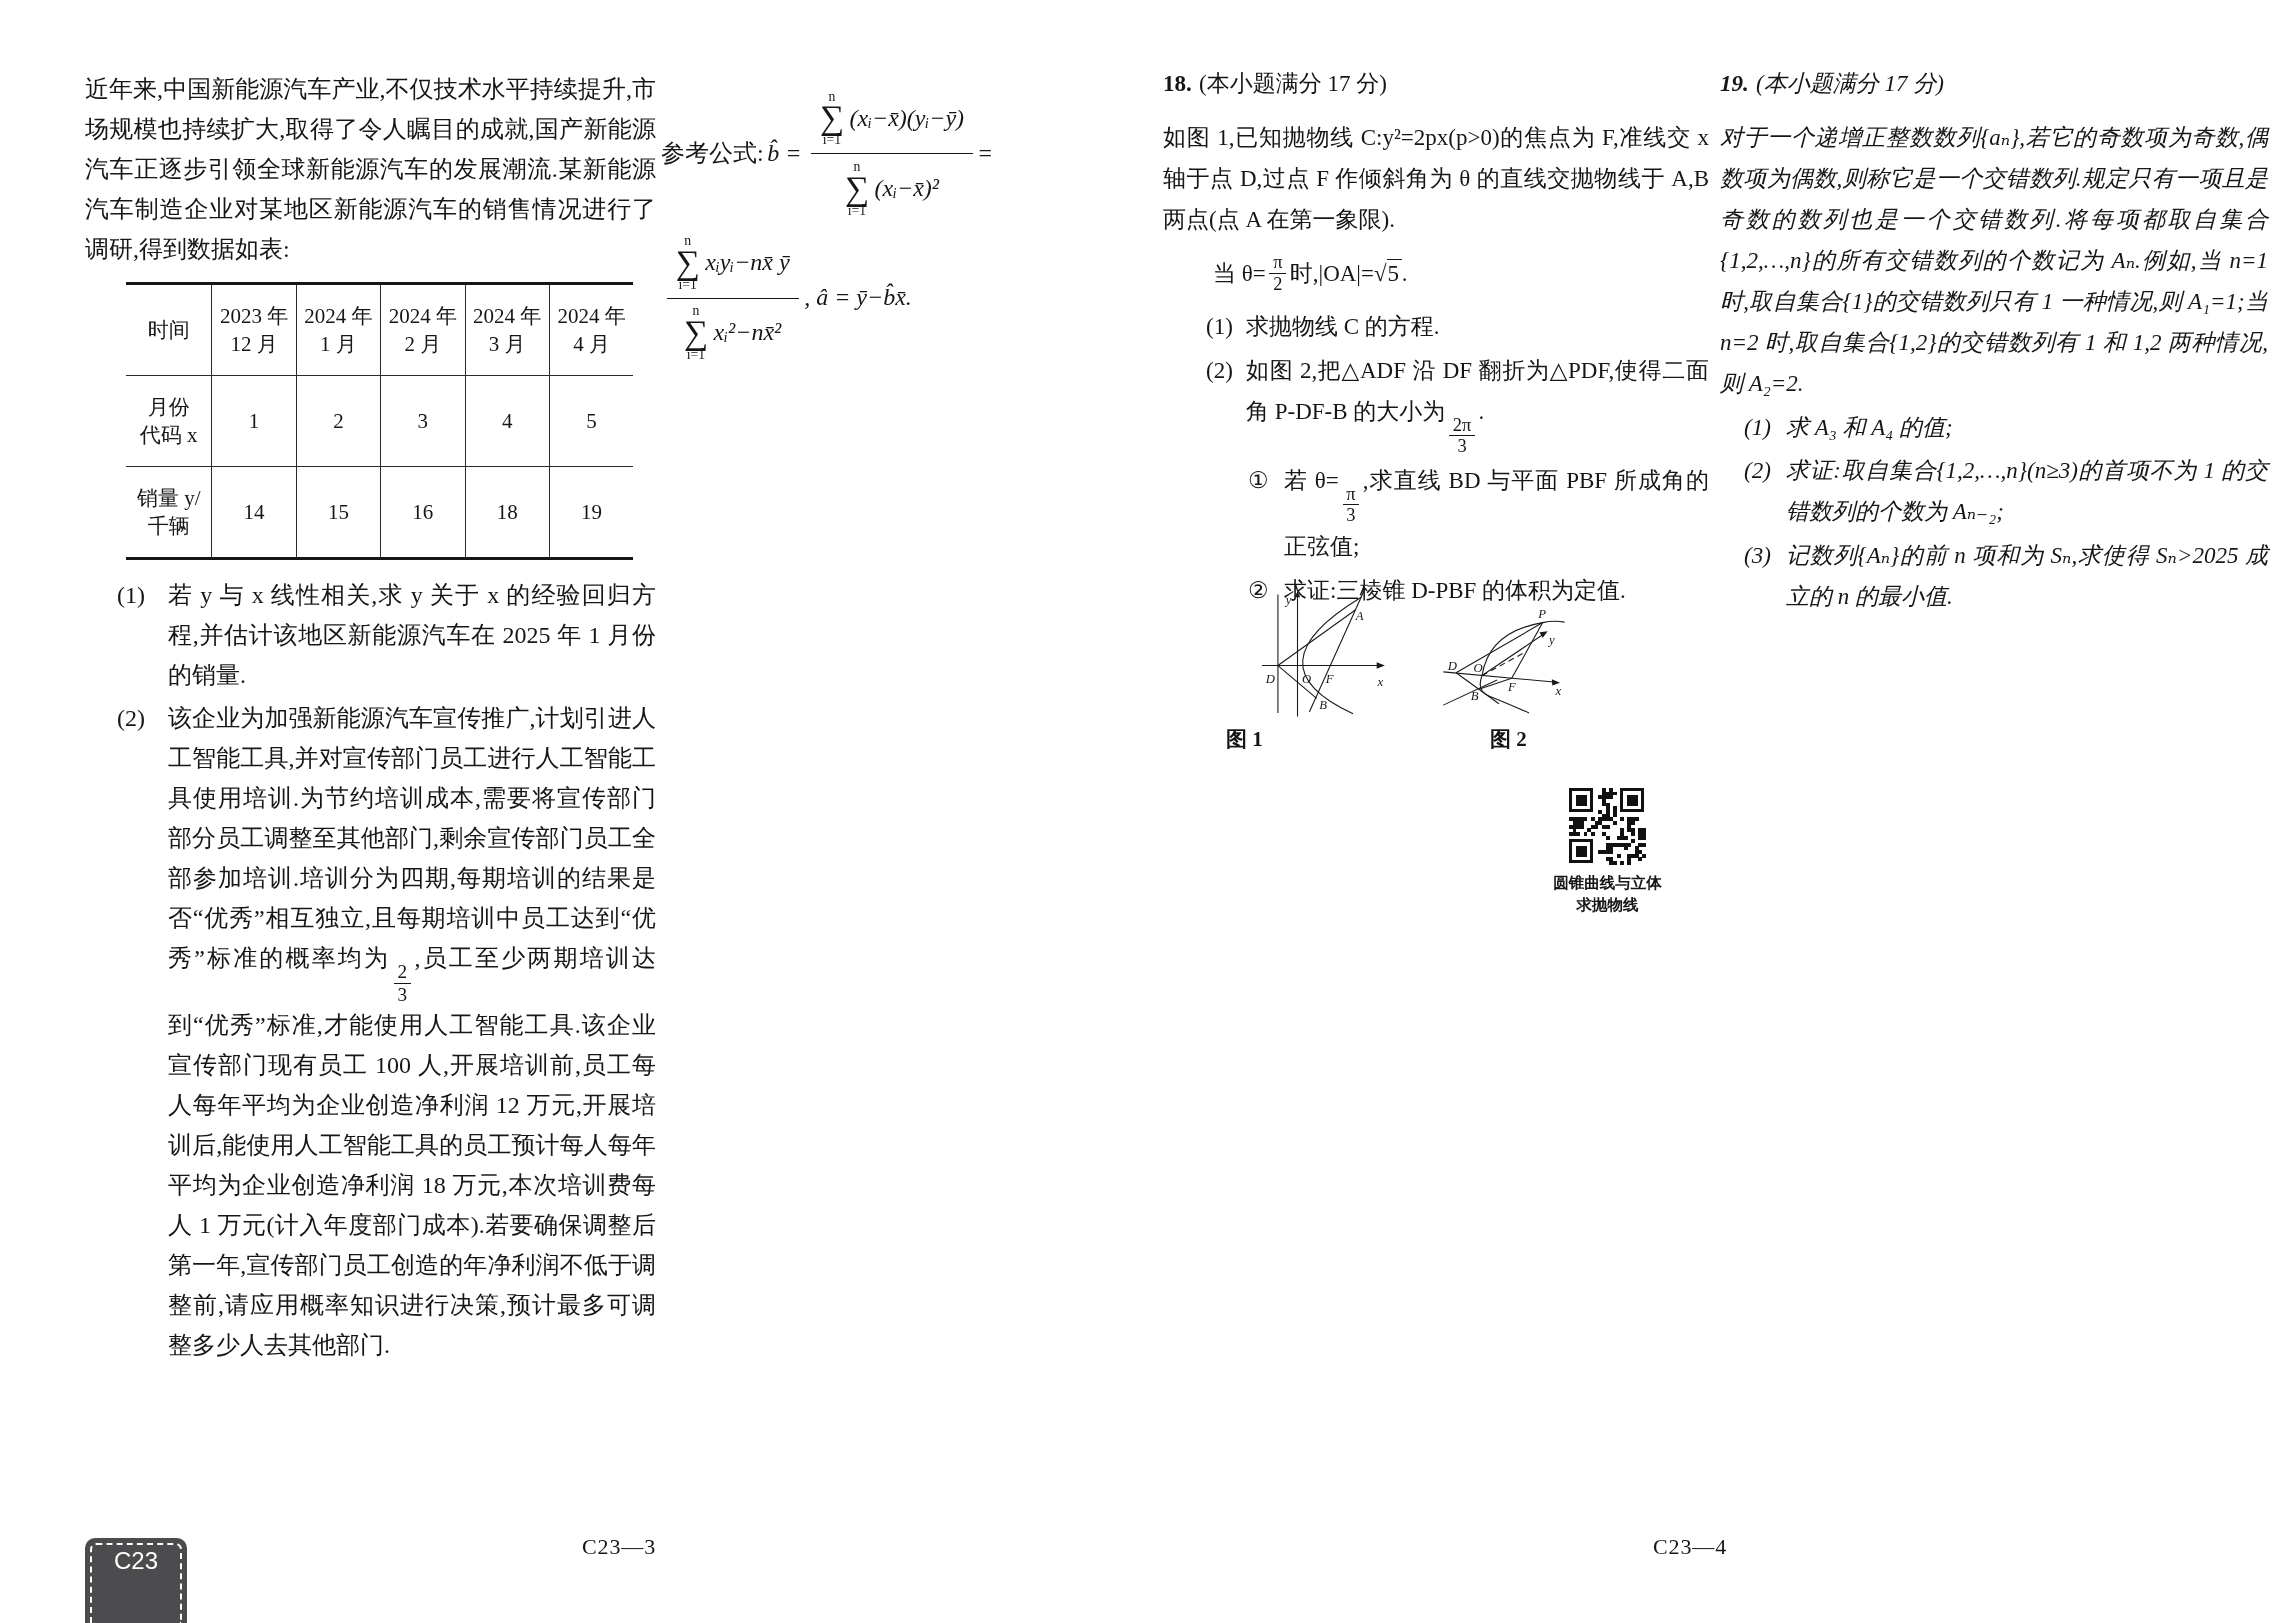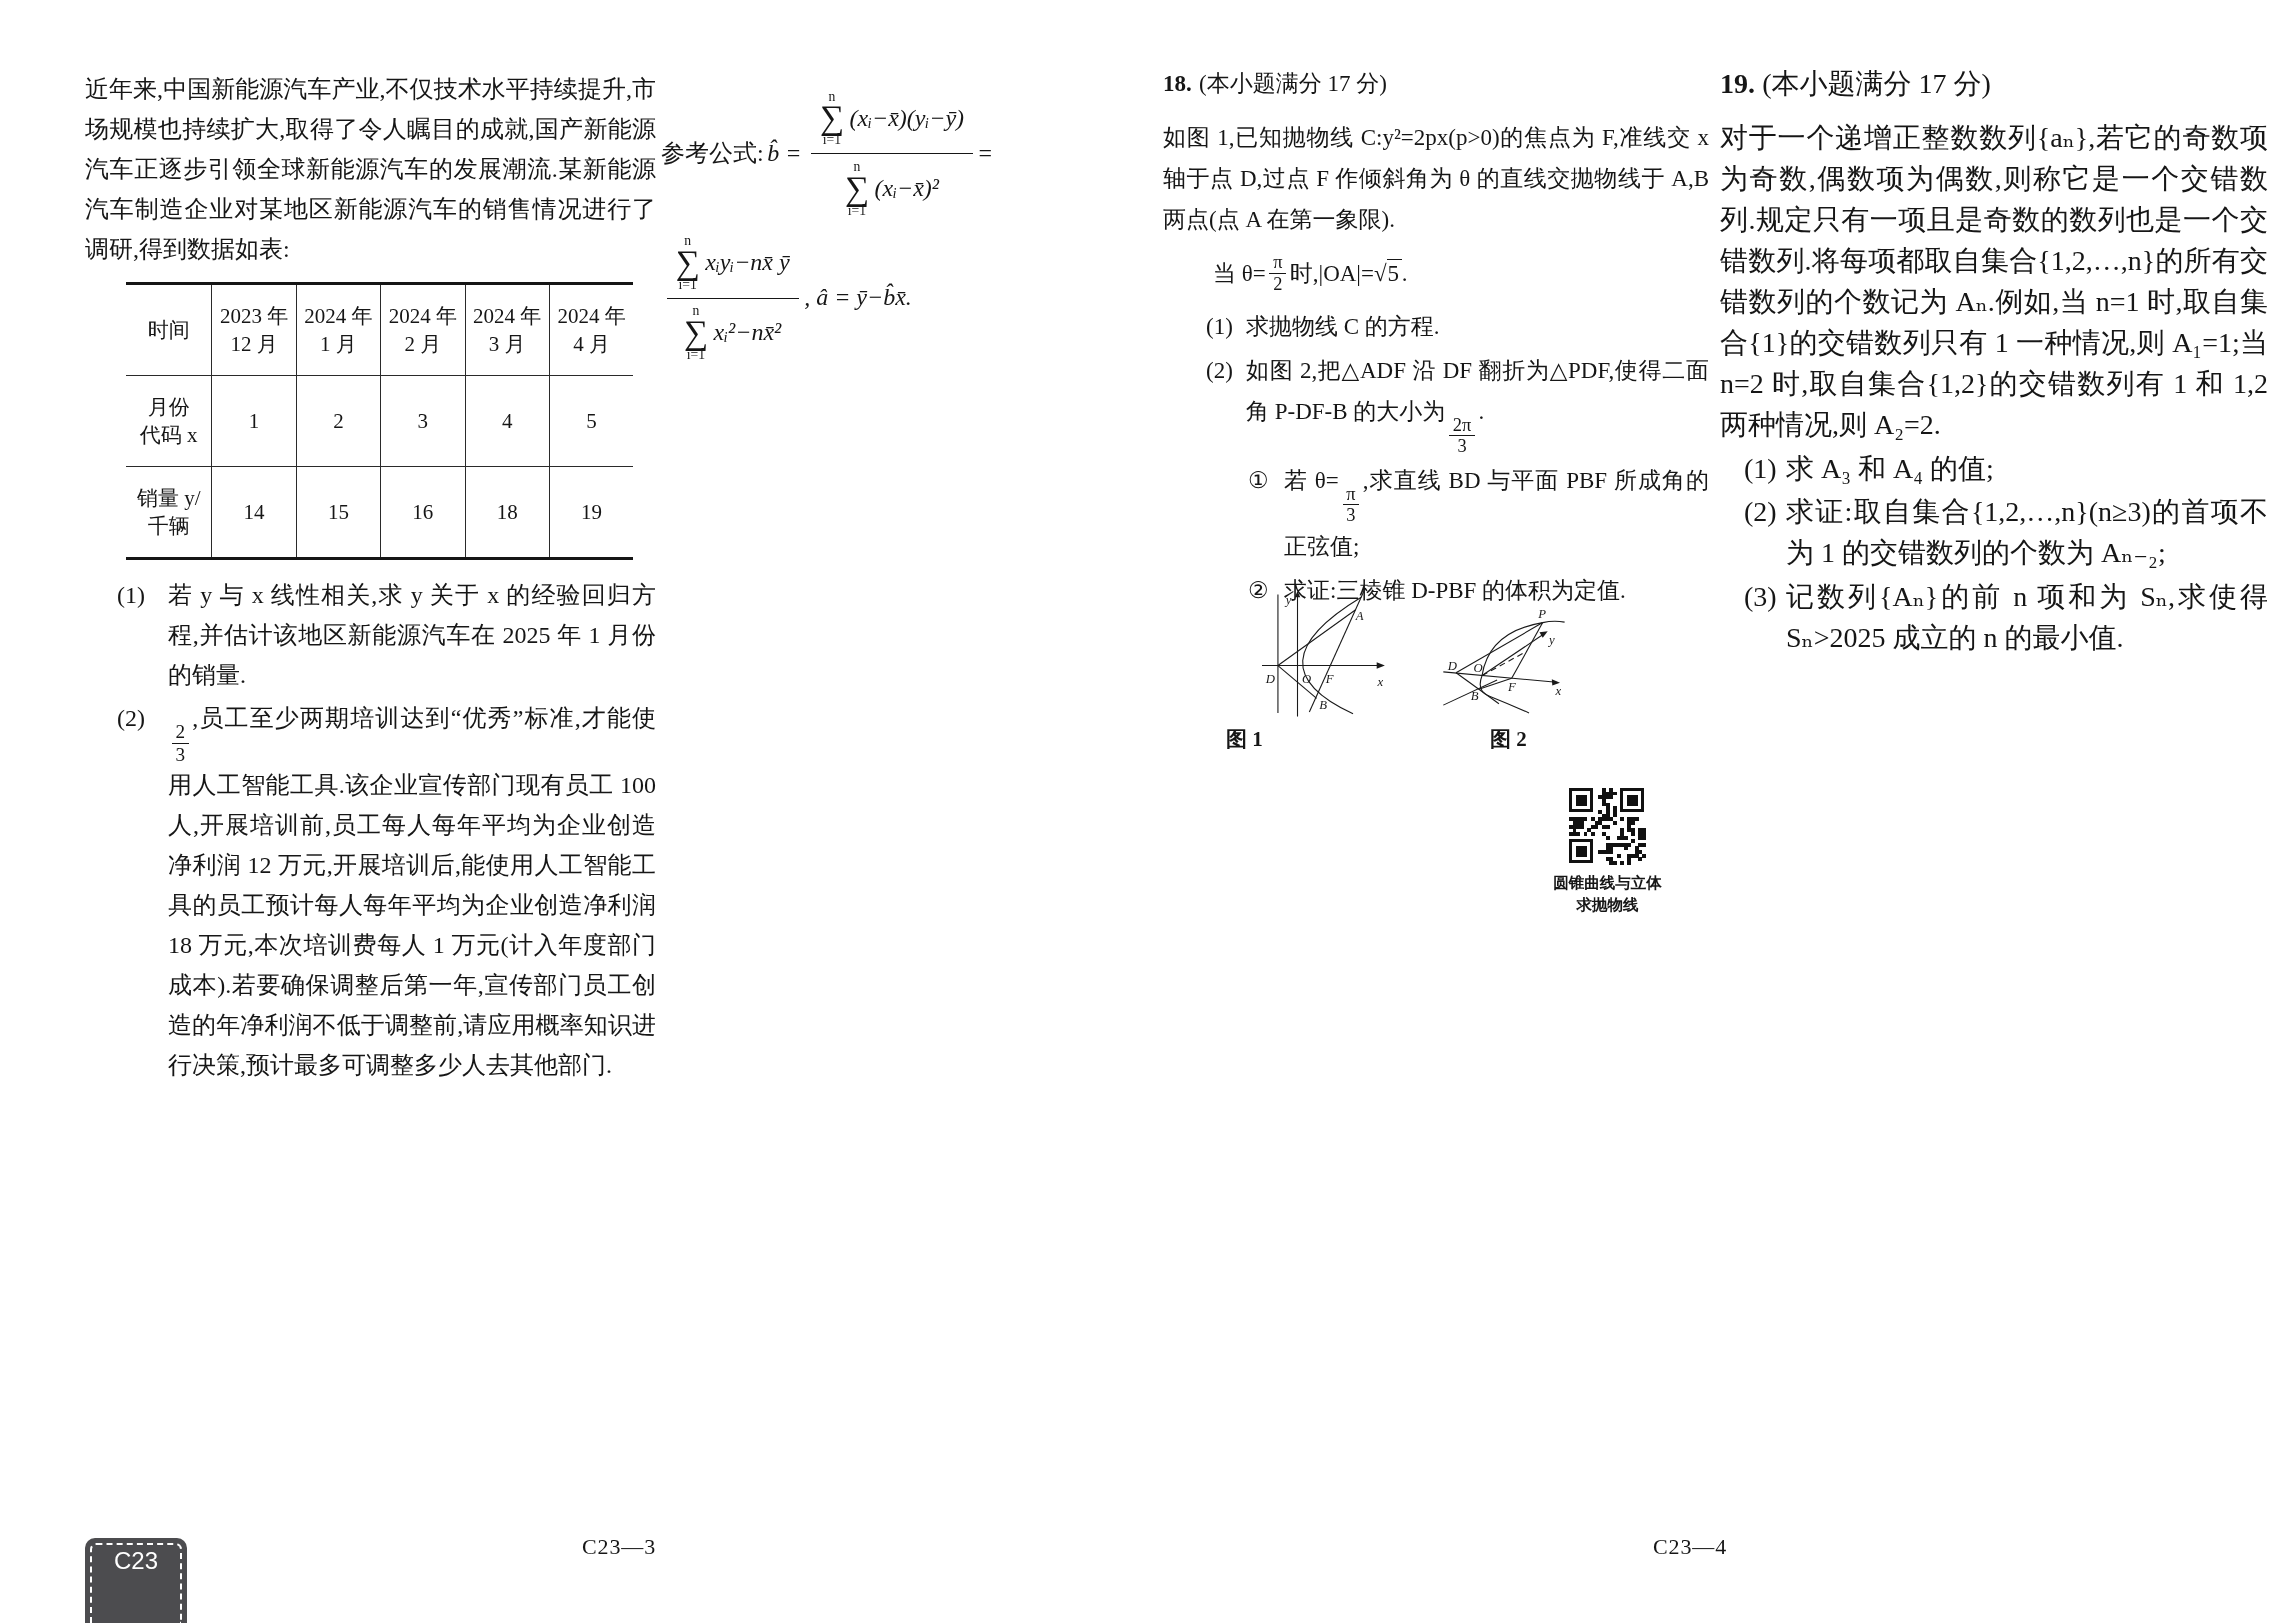--- a/index.html
+++ b/index.html
@@ -2,21 +2,21 @@
 <html style="font-size:7.3px"><head>
 <meta charset="utf-8">
 <style>
   html,body{margin:0;padding:0;background:#e8e8e8;}
   .sheet{position:relative;width:2298px;height:1624px;background:#ffffff;overflow:hidden;
          font-family:"Liberation Serif","DejaVu Serif",serif;color:#161616;}
   .col{position:absolute;text-align:justify;}
   .c1{left:85px;top:69px;width:571px;font-size:24px;line-height:40px;}
   .cf{left:661px;top:87px;width:443px;font-size:24px;}
   .c3{left:1163px;top:69px;width:546px;font-size:23px;line-height:41px;}
-  .c4{left:1720px;top:69px;width:548px;font-size:28px;line-height:41px;}
+  .c4{left:1720px;top:69px;width:548px;font-size:23px;line-height:41px;font-style:italic;}
   .phead{text-align:left;line-height:29px;margin-bottom:19px;white-space:nowrap;}
   .pnum{font-weight:bold;margin-right:7.3px;}
   .ind{margin-left:43px;}
   .c3 .ind,.c4 .ind{margin-left:50px;}
   .li{position:relative;margin-left:32px;padding-left:51px;margin-top:2.7px;}
   .c3 .li{margin-left:43px;padding-left:40px;}
   .c3 .li2{margin-left:85px;padding-left:36px;}
   .c4 .li{margin-left:24px;padding-left:42px;}
   .marker{position:absolute;left:0;top:0;}
   
@@ -122,21 +122,21 @@
       </tr>
     </tbody>
       </table>
 
     <div class="li">
       <span class="marker">(1)</span>
       <span>若 y 与 x 线性相关,求 y 关于 x 的经验回归方程,并估计该地区新能源汽车在 2025 年 1 月份的销量.</span>
     </div>
     <div class="li">
       <span class="marker">(2)</span>
-      <span class="frac">
+      <span>该企业为加强新能源汽车宣传推广,计划引进人工智能工具,并对宣传部门员工进行人工智能工具使用培训.为节约培训成本,需要将宣传部门部分员工调整至其他部门,剩余宣传部门员工全部参加培训.培训分为四期,每期培训的结果是否“优秀”相互独立,且每期培训中员工达到“优秀”标准的概率均为</span><span class="frac">
           <span class="fn">2</span>
           <span class="fd">3</span>
         </span><span>,员工至少两期培训达到“优秀”标准,才能使用人工智能工具.该企业宣传部门现有员工 100 人,开展培训前,员工每人每年平均为企业创造净利润 12 万元,开展培训后,能使用人工智能工具的员工预计每人每年平均为企业创造净利润 18 万元,本次培训费每人 1 万元(计入年度部门成本).若要确保调整后第一年,宣传部门员工创造的年净利润不低于调整前,请应用概率知识进行决策,预计最多可调整多少人去其他部门.</span>
     </div>
   </section>
 
   <section class="col cf">
     <div class="frow">
       <span>参考公式:</span>
       <span style="font-style:italic;margin:0 3.7px;">b̂ =</span>

